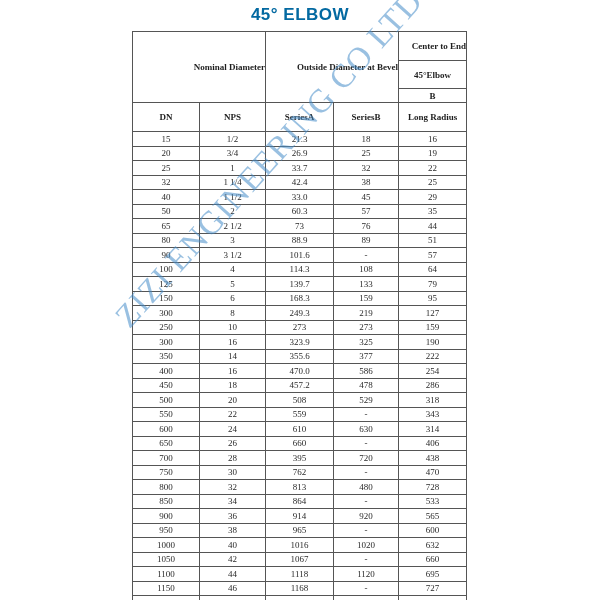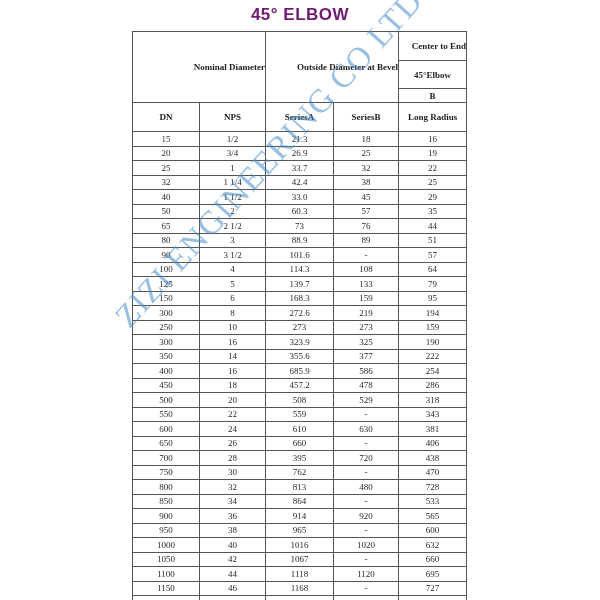--- a/index.html
+++ b/index.html
@@ -18,21 +18,21 @@
     .title {
       position: absolute;
       left: 0;
       top: 5px;
       width: 600px;
       text-align: center;
       font-family: "Liberation Sans", sans-serif;
       font-weight: bold;
       font-size: 17px;
       letter-spacing: 0.5px;
-      color: #701a75;
+      color: #0369a1;
     }
     table.spec {
       position: absolute;
       left: 132px;
       top: 31px;
       width: 334px;
       border-collapse: collapse;
       table-layout: fixed;
     }
     table.spec td, table.spec th {
@@ -193,23 +193,23 @@
       <tr>
         <td>150</td>
         <td>6</td>
         <td>168.3</td>
         <td>159</td>
         <td>95</td>
       </tr>
       <tr>
         <td>300</td>
         <td>8</td>
-        <td>272.6</td>
+        <td>249.3</td>
         <td>219</td>
-        <td>194</td>
+        <td>127</td>
       </tr>
       <tr>
         <td>250</td>
         <td>10</td>
         <td>273</td>
         <td>273</td>
         <td>159</td>
       </tr>
       <tr>
         <td>300</td>
@@ -221,21 +221,21 @@
       <tr>
         <td>350</td>
         <td>14</td>
         <td>355.6</td>
         <td>377</td>
         <td>222</td>
       </tr>
       <tr>
         <td>400</td>
         <td>16</td>
-        <td>685.9</td>
+        <td>470.0</td>
         <td>586</td>
         <td>254</td>
       </tr>
       <tr>
         <td>450</td>
         <td>18</td>
         <td>457.2</td>
         <td>478</td>
         <td>286</td>
       </tr>
@@ -251,21 +251,21 @@
         <td>22</td>
         <td>559</td>
         <td>-</td>
         <td>343</td>
       </tr>
       <tr>
         <td>600</td>
         <td>24</td>
         <td>610</td>
         <td>630</td>
-        <td>381</td>
+        <td>314</td>
       </tr>
       <tr>
         <td>650</td>
         <td>26</td>
         <td>660</td>
         <td>-</td>
         <td>406</td>
       </tr>
       <tr>
         <td>700</td>

